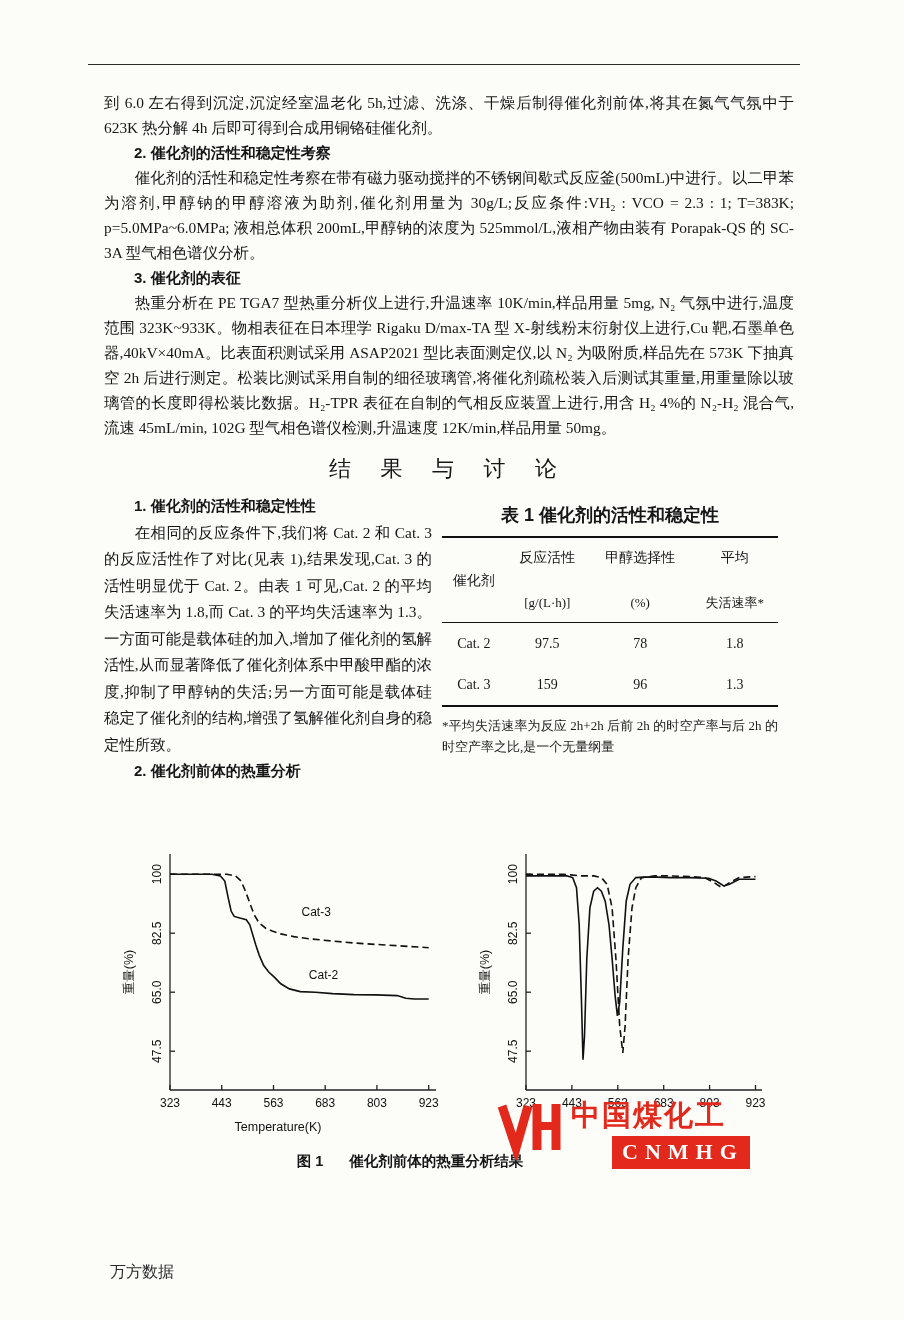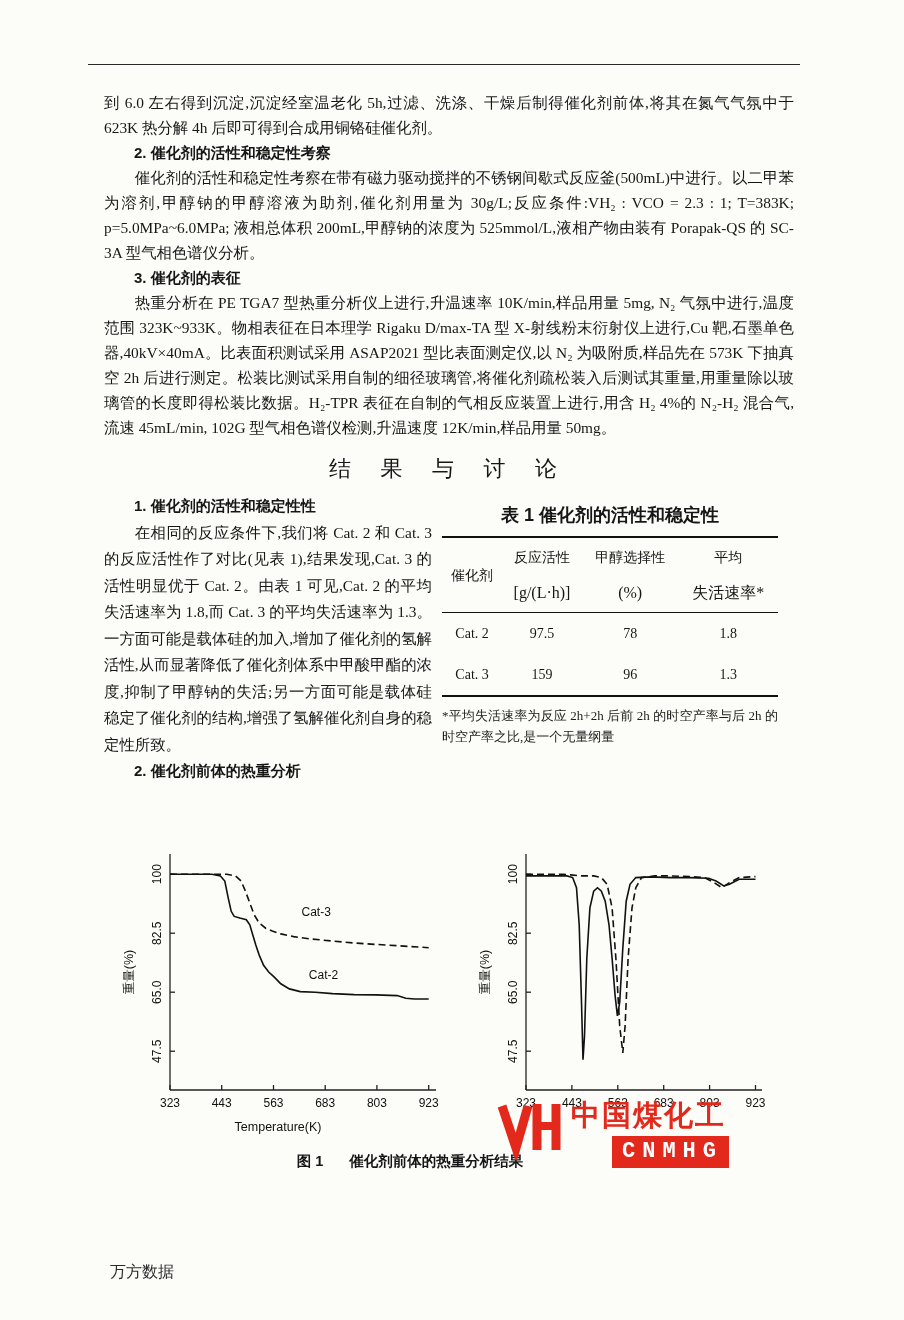--- a/index.html
+++ b/index.html
@@ -26,39 +26,39 @@
   .columns{display:flex;gap:10px;margin-top:4px;}
   .col-left{width:328px;line-height:26.5px;}
   .col-right{width:336px;}
   
   .tbl-title{font-family:"Liberation Sans","DejaVu Sans",sans-serif;font-weight:bold;
     font-size:18px;text-align:center;margin:10px 0 8px 0;}
   table.datatable{width:100%;border-collapse:collapse;font-size:14px;
     border-top:2px solid #111;border-bottom:2px solid #111;}
   table.datatable th,table.datatable td{text-align:center;padding:8px 2px;font-weight:normal;}
   table.datatable thead tr th{border-bottom:1.2px solid #111;padding:7px 2px;}
-  .th2{display:block;font-size:16px;margin-top:10px;}
+  .th2{display:block;font-size:13px;margin-top:20px;}
   .tbl-note{font-size:13px;line-height:21px;margin-top:8px;text-align:justify;color:#1c1c1c;}
   
   .figure-area{position:absolute;top:838px;left:118px;width:664px;display:flex;gap:26px;}
   .ax{stroke:#222;stroke-width:1.3;}
   .tl{font:12px "Liberation Sans","DejaVu Sans",sans-serif;fill:#111;}
   .al{font:12.5px "Liberation Sans","DejaVu Sans",sans-serif;fill:#111;}
   .cv{stroke:#111;stroke-width:1.6;}
   .cl{font:12px "Liberation Sans","DejaVu Sans",sans-serif;fill:#111;}
   .fig-caption{position:absolute;top:1152px;left:210px;width:400px;text-align:center;
     font-family:"Liberation Sans","DejaVu Sans",sans-serif;font-weight:bold;font-size:14.5px;}
   .fig-caption .cap-label{margin-right:22px;}
   
   .watermark{position:absolute;top:1098px;left:497px;display:flex;align-items:flex-start;gap:8px;}
   .wm-text-col{display:flex;flex-direction:column;gap:4px;}
   .wm-cn{font-family:"Liberation Sans","DejaVu Sans",sans-serif;font-weight:bold;
     font-size:29px;letter-spacing:2px;line-height:34px;}
   .wm-en-box{align-self:stretch;text-align:right;color:#fff;
-    font-family:Liberation Mono, monospace;font-weight:bold;
+    font-family:Liberation Serif, serif;font-weight:bold;
     font-size:22px;letter-spacing:7px;padding:3px 6px 4px 10px;margin-left:41px;}
   
   .footer{position:absolute;top:1262px;left:110px;font-size:16px;color:#2b2b2b;}
 </style>
 </head>
 <body>
 
 <div class="page">
 
   <div class="header-rule"></div>

